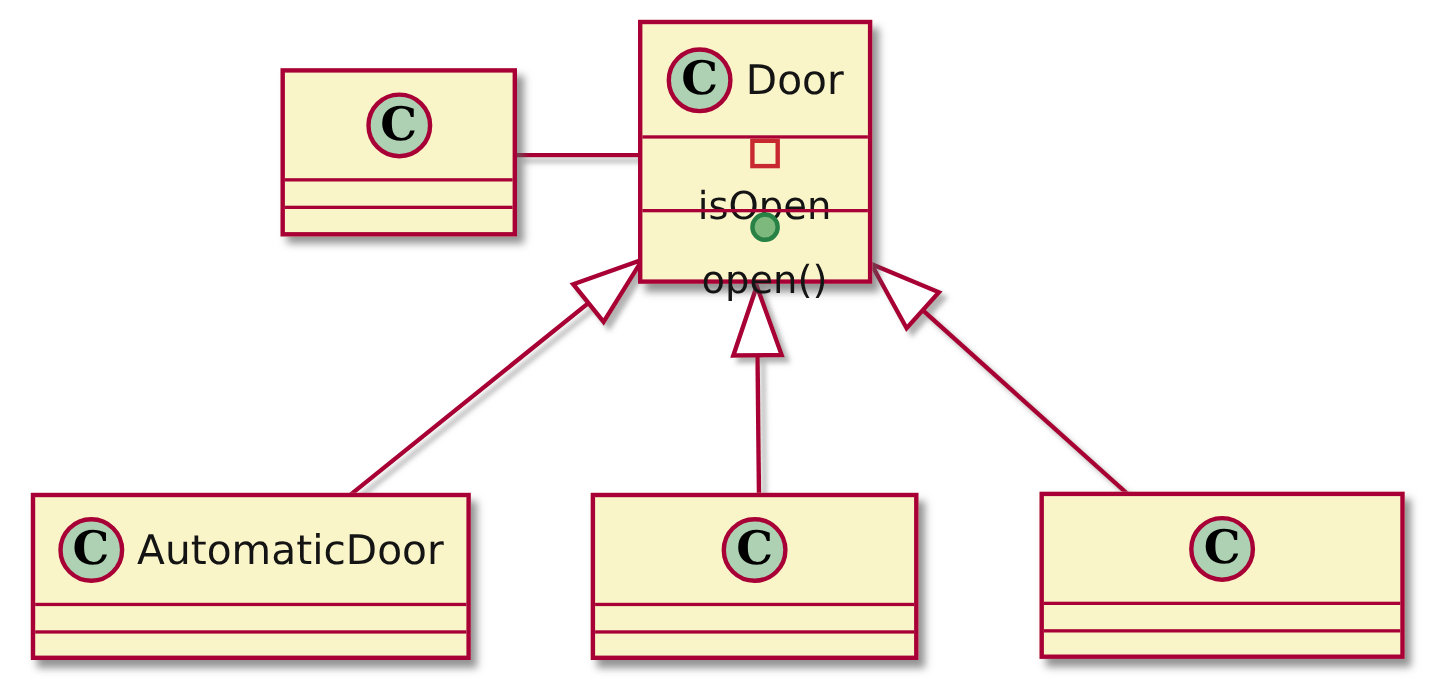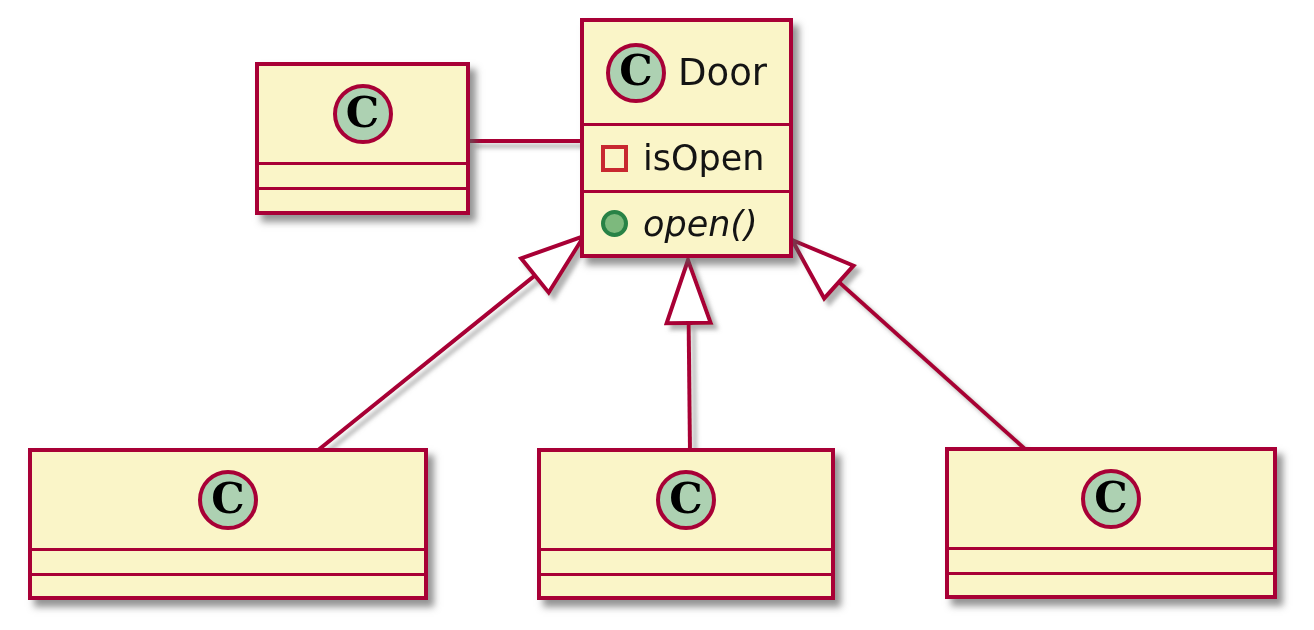--- a/index.html
+++ b/index.html
@@ -42,31 +42,32 @@
     font-weight: bold;
     font-size: 42px;
     color: #000000;
     line-height: 1;
     padding-bottom: 3px;
     flex: 0 0 auto;
   }
   .cname { font-size: 37px; color: #141414; white-space: nowrap; }
 
   .comp { border-top: 3px solid #A80036; box-sizing: border-box; }
-  .comp.last { flex: 1 1 auto; font-style: italic; }
+  .comp.last { flex: 1 1 auto; }
 
   .member {
     display: flex;
     align-items: center;
     gap: 15px;
     padding-left: 17px;
     height: 100%;
     font-size: 35px;
     color: #141414;
     white-space: nowrap;
+    flex-direction: column;
   }
   .icon-field {
     width: 27px; height: 27px;
     box-sizing: border-box;
     border: 4px solid #C82830;
     background: transparent;
     flex: 0 0 auto;
   }
   .icon-method {
     width: 27px; height: 27px;
@@ -138,20 +139,21 @@
       <div class="member">
         <span class="icon-method"></span>
         <span>open()</span>
       </div>
     </div>
   </div>
 
   <div class="cls bcls" id="c-automatic">
     <div class="title">
       <span class="spot">C</span>
+      <span class="cname">AutomaticDoor</span>
     </div>
     <div class="comp comp-a"></div>
     <div class="comp last"></div>
   </div>
 
   <div class="cls bcls" id="c-knob">
     <div class="title">
       <span class="spot">C</span>
     </div>
     <div class="comp comp-a"></div>

